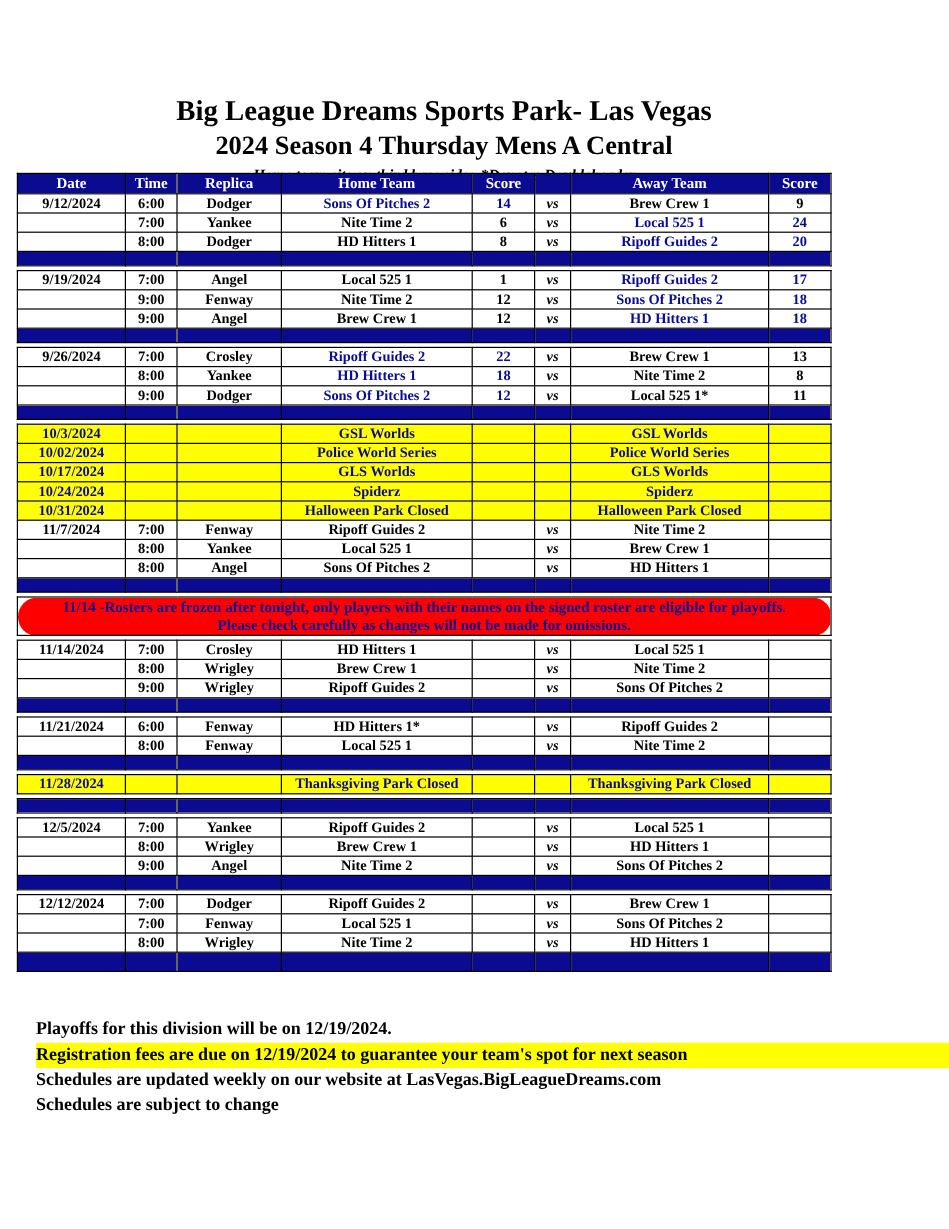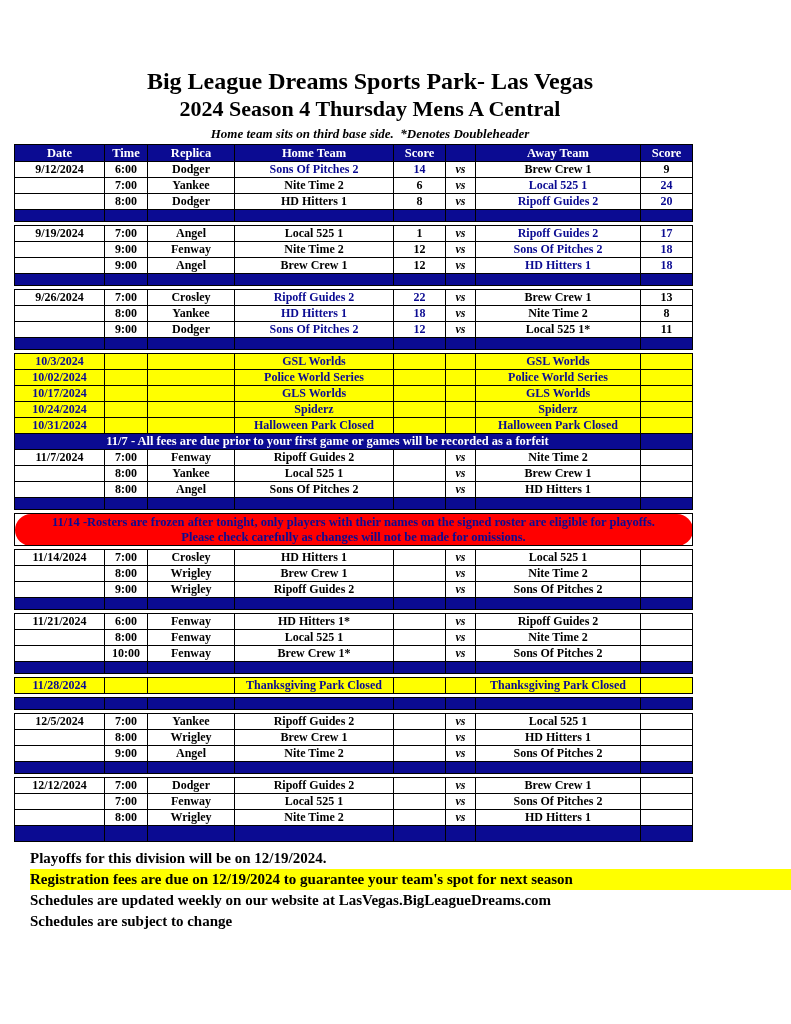--- a/index.html
+++ b/index.html
@@ -1,20 +1,20 @@
 <!DOCTYPE html>
 <html><head>
 <meta charset="utf-8">
 <style>
   html,body { margin:0; padding:0; }
   body {
     width:791px; height:1024px; background:#ffffff; position:relative;
     font-family:"Liberation Serif","DejaVu Serif",serif; color:#000;
   }
-  .header { position:absolute; top:68px; left:0; width:740px; text-align:center; }
+  .header { position:absolute; top:80px; left:0; width:740px; text-align:center; }
   .title    { font-size:24px; font-weight:bold; line-height:26px; }
   .subtitle { font-size:22px; font-weight:bold; line-height:20px; margin-top:5px; }
   .note     { font-size:13px; font-weight:bold; font-style:italic; margin-top:7px; white-space:pre; }
 
   table.schedule {
     position:absolute; top:144px; left:14px;
     border-collapse:collapse; table-layout:fixed;
   }
   table.schedule td {
     border:1px solid #000; padding:0; margin:0;
@@ -243,24 +243,20 @@
       <tr class="event">
         <td>10/31/2024</td>
         <td></td>
         <td></td>
         <td>Halloween Park Closed</td>
         <td></td>
         <td></td>
         <td>Halloween Park Closed</td>
         <td></td>
       </tr>
-      <tr class="notice">
-        <td colspan="7">11/7 - All fees are due prior to your first game or games will be recorded as a forfeit</td>
-        <td></td>
-      </tr>
       <tr class="game">
         <td>11/7/2024</td>
         <td>7:00</td>
         <td>Fenway</td>
         <td>Ripoff Guides 2</td>
         <td></td>
         <td class="vs">vs</td>
         <td>Nite Time 2</td>
         <td></td>
       </tr>
@@ -360,30 +356,20 @@
         <td></td>
       </tr>
       <tr class="game">
         <td></td>
         <td>8:00</td>
         <td>Fenway</td>
         <td>Local 525 1</td>
         <td></td>
         <td class="vs">vs</td>
         <td>Nite Time 2</td>
-        <td></td>
-      </tr>
-      <tr class="game">
-        <td></td>
-        <td>10:00</td>
-        <td>Fenway</td>
-        <td>Brew Crew 1*</td>
-        <td></td>
-        <td class="vs">vs</td>
-        <td>Sons Of Pitches 2</td>
         <td></td>
       </tr>
       <tr class="spacer">
         <td></td>
         <td></td>
         <td></td>
         <td></td>
         <td></td>
         <td></td>
         <td></td>

